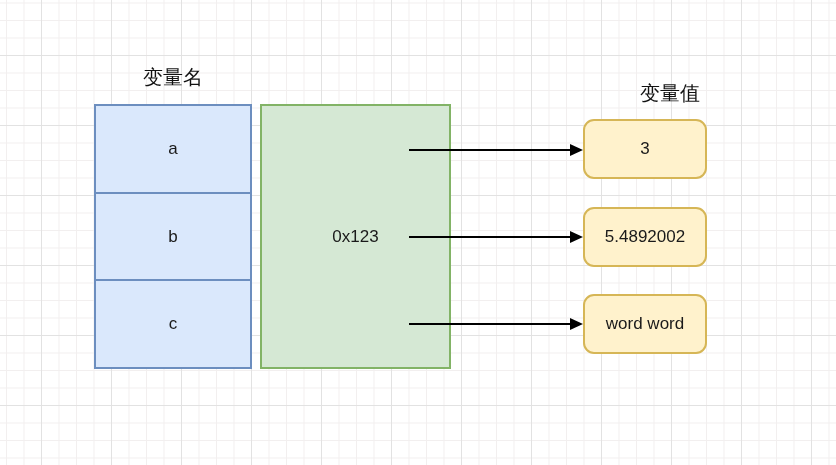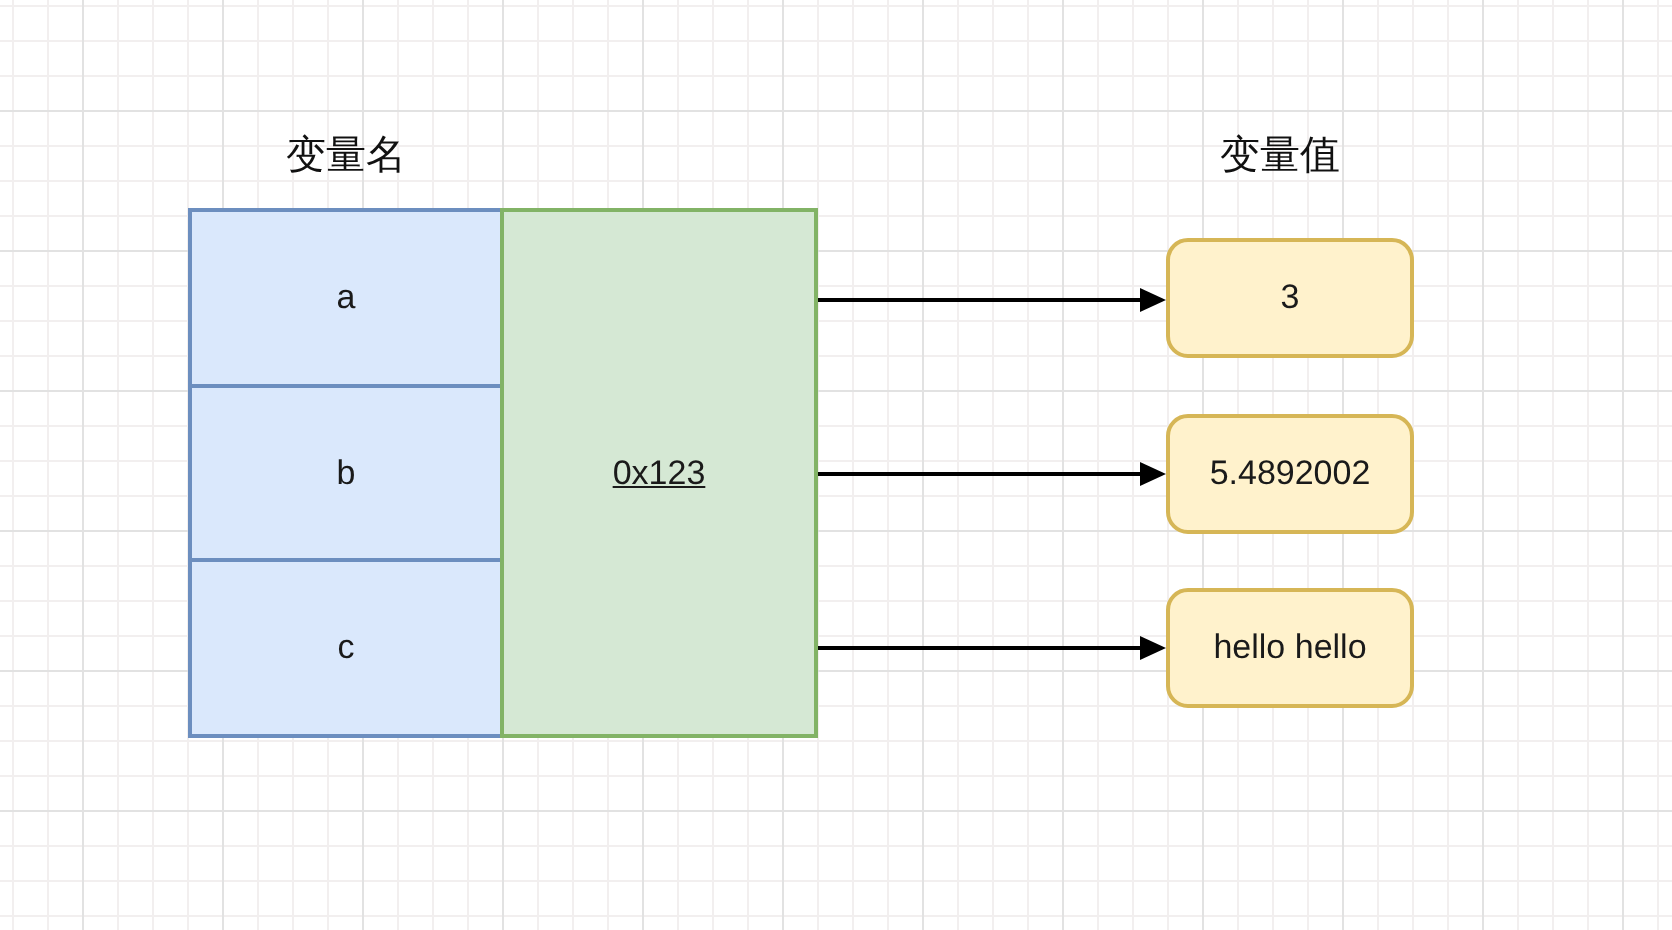--- a/index.html
+++ b/index.html
@@ -24,38 +24,37 @@
   }
   .col-header {
     position: absolute;
     top: 64px; height: 30px;
     display: flex; align-items: flex-start; justify-content: center;
     font-size: 20px; color: #111111;
     white-space: nowrap;
   }
   #header-name    { left: 94px;  width: 158px; }
   #header-address { left: 250px; width: 170px; }
-  #header-value   { left: 578px; width: 124px; }
+  #header-value   { left: 608px; width: 124px; margin-top: 16px; }
 
   .table-col {
     position: absolute;
     top: 104px; height: 265px;
     box-sizing: border-box;
     display: flex; flex-direction: column;
   }
   #name-col {
     left: 94px; width: 158px;
     background: #dae8fc;
     border: 2px solid #6c8ebf;
   }
   #address-col {
-    left: 250px; width: 159px;
+    left: 260px; width: 191px;
     background: #d5e8d4;
     border: 2px solid #82b366;
-    text-decoration: underline;
   }
   .table-col .cell {
     flex: 1;
     display: flex; align-items: center; justify-content: center;
     font-size: 17px;
   }
   #name-col .cell + .cell    { border-top: 2px solid #6c8ebf; }
   #address-col .cell + .cell { border-top: 2px solid #82b366; }
 
   .value-box {
@@ -138,16 +137,16 @@
     <div class="head"></div>
   </div>
 
   <div id="value-box-0" class="value-box">
     <span>3</span>
   </div>
   <div id="value-box-1" class="value-box">
     <span>5.4892002</span>
   </div>
   <div id="value-box-2" class="value-box">
-    <span>hello hello</span>
+    <span>word word</span>
   </div>
 
 </div>
 
 </body></html>

